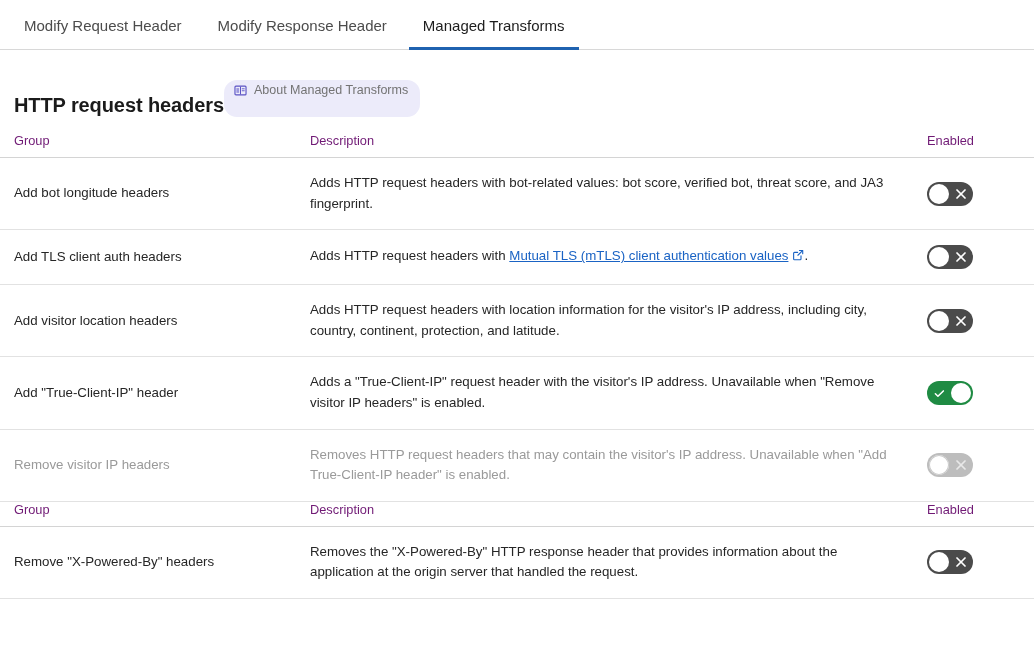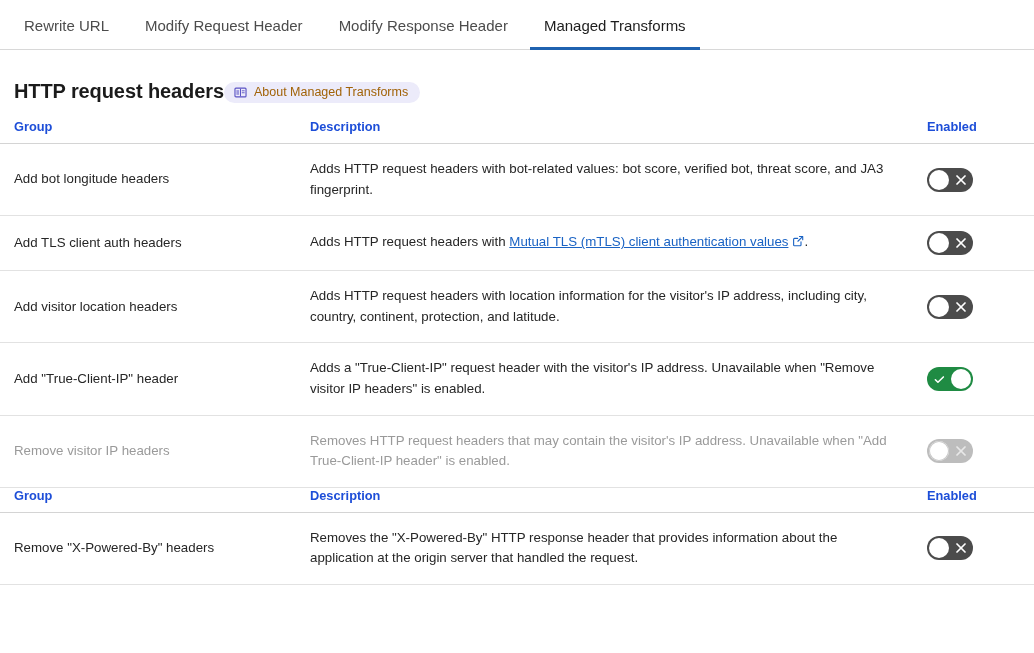--- a/index.html
+++ b/index.html
@@ -71,42 +71,42 @@
     font-size: 20px;
     font-weight: bold;
     color: #1b1b1b;
     letter-spacing: -0.1px;
   }
   .about-badge {
     display: inline-flex;
     align-items: center;
     gap: 7px;
     background: #ecebfa;
-    color: #a16207;
+    color: #737373;
     border-radius: 13px;
-    padding: 4px 12px 4px 10px;
+    padding: 4px 12px 20px 10px;
     font-size: 12.5px;
     cursor: pointer;
     border: none;
     font-family: inherit;
     line-height: 1;
   }
   .about-badge .bico { display: flex; align-items: center; }
 
   
   .tbl { width: 100%; border-collapse: collapse; table-layout: fixed; }
   .tbl col.c-group { width: 305px; }
   .tbl col.c-desc  { width: 608px; }
   .tbl col.c-en    { width: 121px; }
 
   .tbl th {
     text-align: left;
     font-size: 12.8px;
-    font-weight: bold;
-    color: #1d4ed8;
+    font-weight: normal;
+    color: #701a75;
     padding: 0 0 9px 0;
     border-bottom: 1px solid #d4d4d4;
     vertical-align: bottom;
   }
   .tbl th.g  { padding-left: 14px; }
   .tbl th.d  { padding-left: 5px; }
   .tbl th.e  { padding-left: 14px; }
 
   .tbl td {
     font-size: 13.3px;
@@ -177,21 +177,20 @@
   .toggle.off-disabled .knob {
     background: #ffffff;
     box-shadow: 0 0 0 1px #c9c9c9 inset;
   }
   .toggle.off-disabled .mark { color: #e8e8e8; }
 </style>
 </head>
 <body>
 
 <div class="tabbar">
-  <button class="tab">Rewrite URL</button>
   <button class="tab">Modify Request Header</button>
   <button class="tab">Modify Response Header</button>
   <button class="tab active">Managed Transforms</button>
 </div>
 
 <div class="section">
 
   <div class="section-head">
     <div class="section-title">HTTP request headers</div>
 

